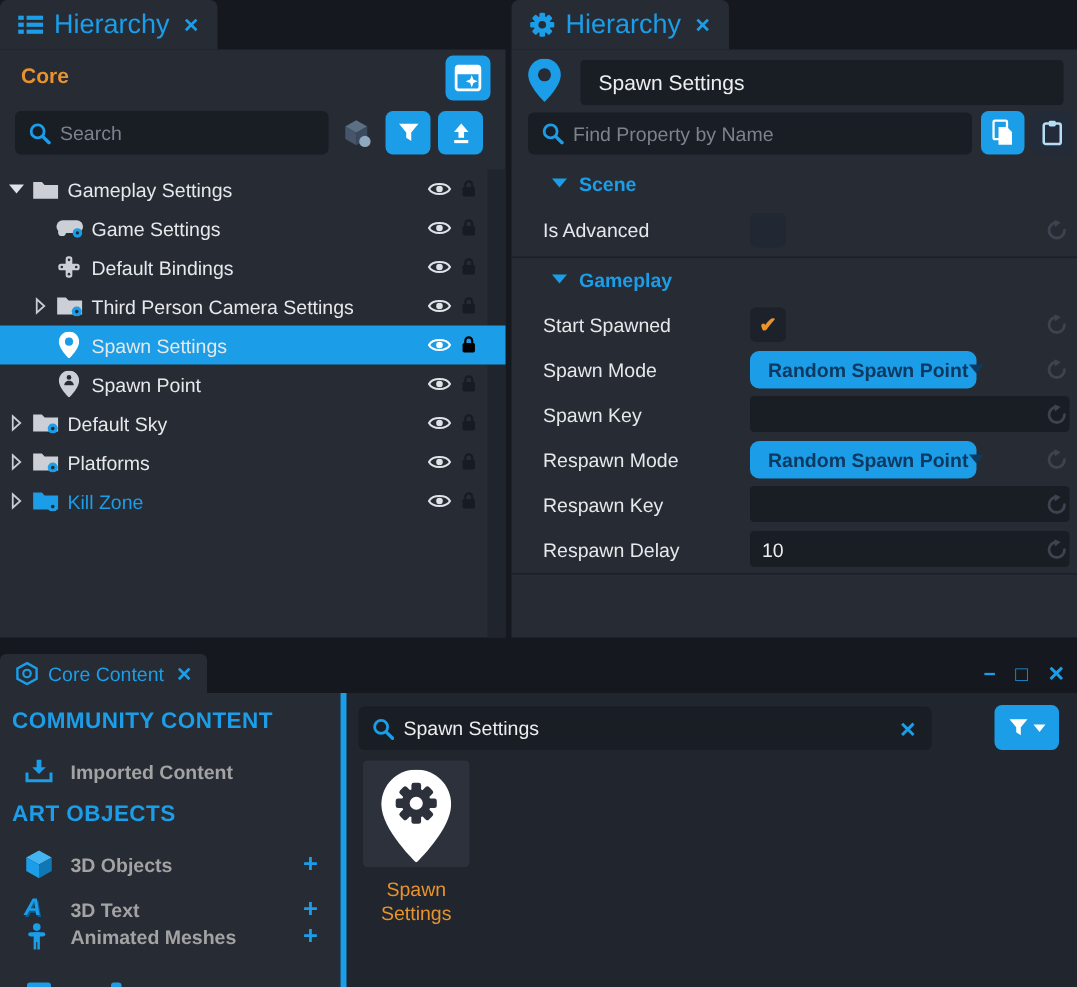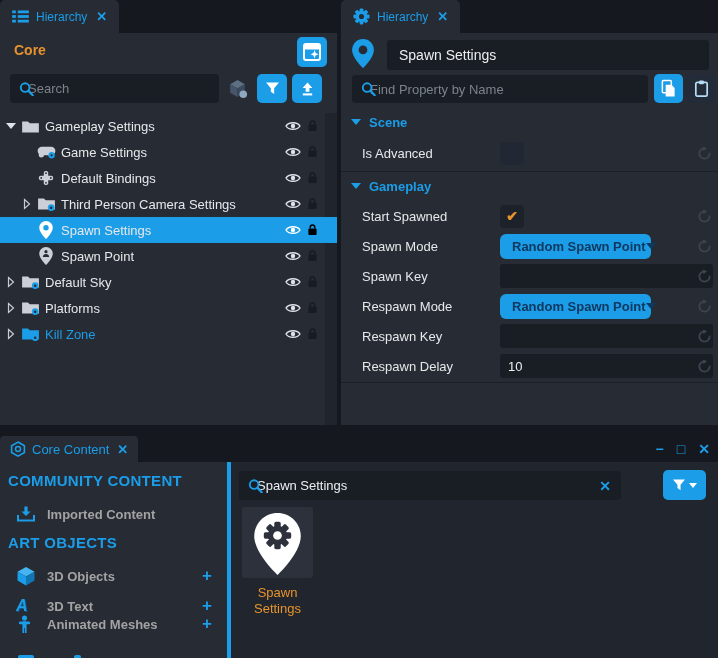--- a/index.html
+++ b/index.html
@@ -3,37 +3,37 @@
 <meta charset="utf-8">
 <style>
   html,body{margin:0;padding:0;background:#0e1014;}
   #app{position:relative;width:718px;height:658px;background:#15181e;
        font-family:"Liberation Sans",sans-serif;overflow:hidden;color:#e6e8ea;
        -webkit-font-smoothing:antialiased;}
   .panel{position:absolute;}
   .tabstrip{position:absolute;left:0;top:0;right:0;height:33px;background:#15181e;}
   .tab{display:inline-flex;align-items:center;gap:7px;height:33px;padding:0 12px;
        background:#262b34;border-radius:5px 5px 0 0;}
-  .tab-label{color:#1b9de8;font-size:12px;}
+  .tab-label{color:#1b9de8;font-size:18px;}
   .tab-close{color:#1b9de8;font-size:13px;font-weight:bold;cursor:pointer;margin-left:2px;}
   .pbody{position:absolute;left:0;right:0;top:33px;bottom:0;background:#262b34;}
   .ic{display:block;}
   .btn-blue{background:#1b9de8;border-radius:5px;display:flex;align-items:center;justify-content:center;color:#fff;}
   .inp{background:#191d24;border:none;outline:none;border-radius:4px;color:#eceef0;
        font-family:"Liberation Sans",sans-serif;font-size:13px;}
   .inp::placeholder{color:#7c838d;}
 
   
   #hierarchy{left:0;top:0;width:337px;height:425px;}
   .main-label{position:absolute;left:14px;top:9px;color:#e8922e;font-weight:bold;font-size:14px;}
   .scenes-btn{position:absolute;right:10px;top:4px;width:30px;height:30px;}
   .h-search{position:absolute;left:10px;top:41px;width:209px;height:29px;}
   .search-wrap{position:relative;}
   .search-wrap .mag{position:absolute;left:9px;top:50%;transform:translateY(-50%);color:#1b9de8;}
-  .search-wrap input{width:100%;height:100%;box-sizing:border-box;padding-left:18px;padding-right:26px;}
+  .search-wrap input{width:100%;height:100%;box-sizing:border-box;padding-left:30px;padding-right:26px;}
   .cube-tool{position:absolute;left:227px;top:45px;}
   .h-filter{position:absolute;left:257px;top:41px;width:30px;height:29px;}
   .h-upload{position:absolute;left:292px;top:41px;width:30px;height:29px;}
   .tree{position:absolute;left:0;right:0;top:80px;}
   .trow{position:relative;height:26px;display:flex;align-items:center;font-size:13px;color:#e6e8ea;}
   .trow.sel{background:#1b9de8;}
   .trow .arrow{width:14px;display:flex;justify-content:center;flex:none;}
   .trow .ticon{width:24px;display:flex;justify-content:center;flex:none;color:#ccd0d6;}
   .trow.sel .ticon{color:#fff;}
   .tlabel{margin-left:3px;white-space:nowrap;}
@@ -48,21 +48,21 @@
 
   
   #properties{left:341px;top:0;width:377px;height:425px;}
   .obj-pin{position:absolute;left:11px;top:6px;color:#1b9de8;--hole:#262b34;}
   .obj-name{position:absolute;left:46px;top:7px;width:322px;height:30px;box-sizing:border-box;
             padding-left:12px;font-size:14px;border-radius:3px;}
   .p-search{position:absolute;left:11px;top:42px;width:296px;height:28px;}
   .copy-btn{position:absolute;left:313px;top:41px;width:29px;height:29px;}
   .paste-btn{position:absolute;left:346px;top:41px;width:29px;height:29px;background:#232b38;
              border-radius:5px;display:flex;align-items:center;justify-content:center;color:#b5ddf5;}
-  .sec-head{position:absolute;left:0;right:0;height:20px;display:flex;align-items:center;}
+  .sec-head{position:absolute;left:0;right:0;height:20px;display:flex;align-items:center;padding-left:17px;}
   .sec-arrow{margin-left:10px;width:0;height:0;border-left:5px solid transparent;
              border-right:5px solid transparent;border-top:6px solid #1b9de8;}
   .sec-title{margin-left:8px;color:#1b9de8;font-weight:bold;font-size:13px;}
   .prow{position:absolute;left:0;right:0;height:30px;display:flex;align-items:center;}
   .plabel{position:absolute;left:21px;font-size:13px;color:#e6e8ea;}
   .pctrl{position:absolute;left:159px;display:flex;align-items:center;}
   .checkbox{width:24px;height:23px;border-radius:4px;background:#222734;display:flex;
             align-items:center;justify-content:center;}
   .checkbox.checked{background:#1d212a;}
   .checkmark{color:#e8932c;font-size:14px;font-weight:bold;line-height:1;}

